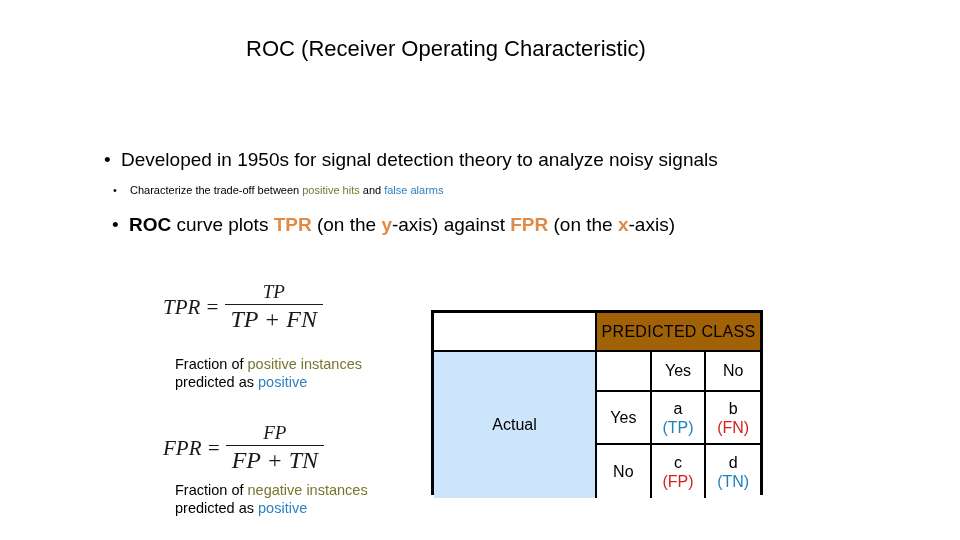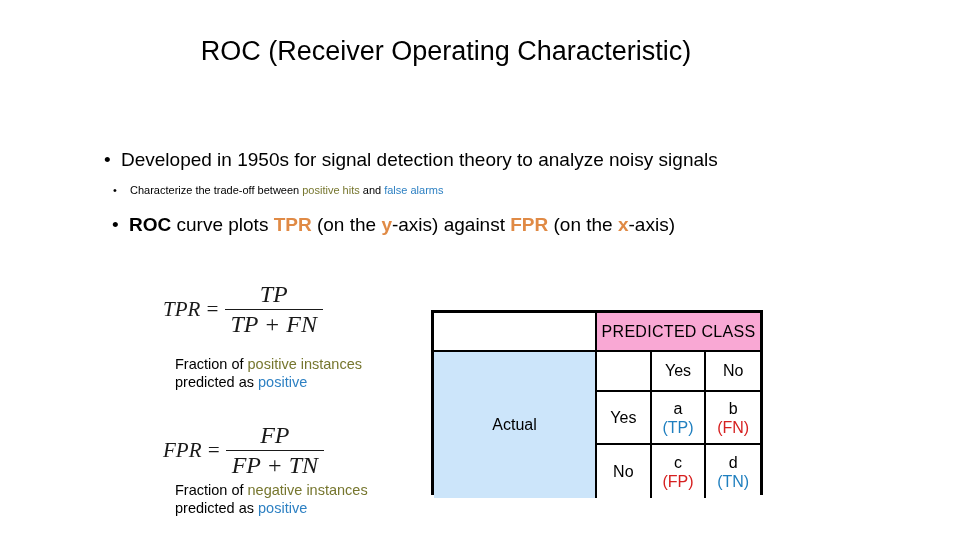--- a/index.html
+++ b/index.html
@@ -16,21 +16,21 @@
     position: relative;
   }
 
   
   .slide-title {
     position: absolute;
     top: 36px;
     left: 0;
     width: 892px;
     text-align: center;
-    font-size: 27px;
+    font-size: 22px;
     font-weight: 400;
     letter-spacing: 0px;
     color: #000;
     white-space: nowrap;
   }
 
   
   .bullet-l1 {
     position: absolute;
     left: 68px;
@@ -75,21 +75,21 @@
   .f-lhs { margin-right: 5px; }
   .f-eq  { margin-right: 5px; font-style: italic; }
   .frac {
     display: inline-flex;
     flex-direction: column;
     align-items: center;
     vertical-align: middle;
   }
   .frac-num {
     padding: 0 8px 1px 8px;
-    font-size: 24px;
+    font-size: 19px;
   }
   .frac-bar {
     width: 100%;
     height: 1px;
     background: #1a1a1a;
   }
   .frac-den {
     padding: 1px 6px 0 6px;
     font-size: 24px;
   }
@@ -131,21 +131,21 @@
     font-size: 16px;
     font-family: "Liberation Sans", sans-serif;
     padding: 0;
   }
   .cell-blank-tl {
     background: #ffffff;
     border-top: none !important;
     border-left: none !important;
   }
   .cell-pred {
-    background: #f9a8d4;
+    background: #a16207;
     font-size: 19px;
     letter-spacing: 0.3px;
     border-top: none !important;
     border-right: none !important;
   }
   .cell-actual {
     background: #cce5fa;
     font-size: 18px;
     text-align: right;
     padding-right: 4px;

